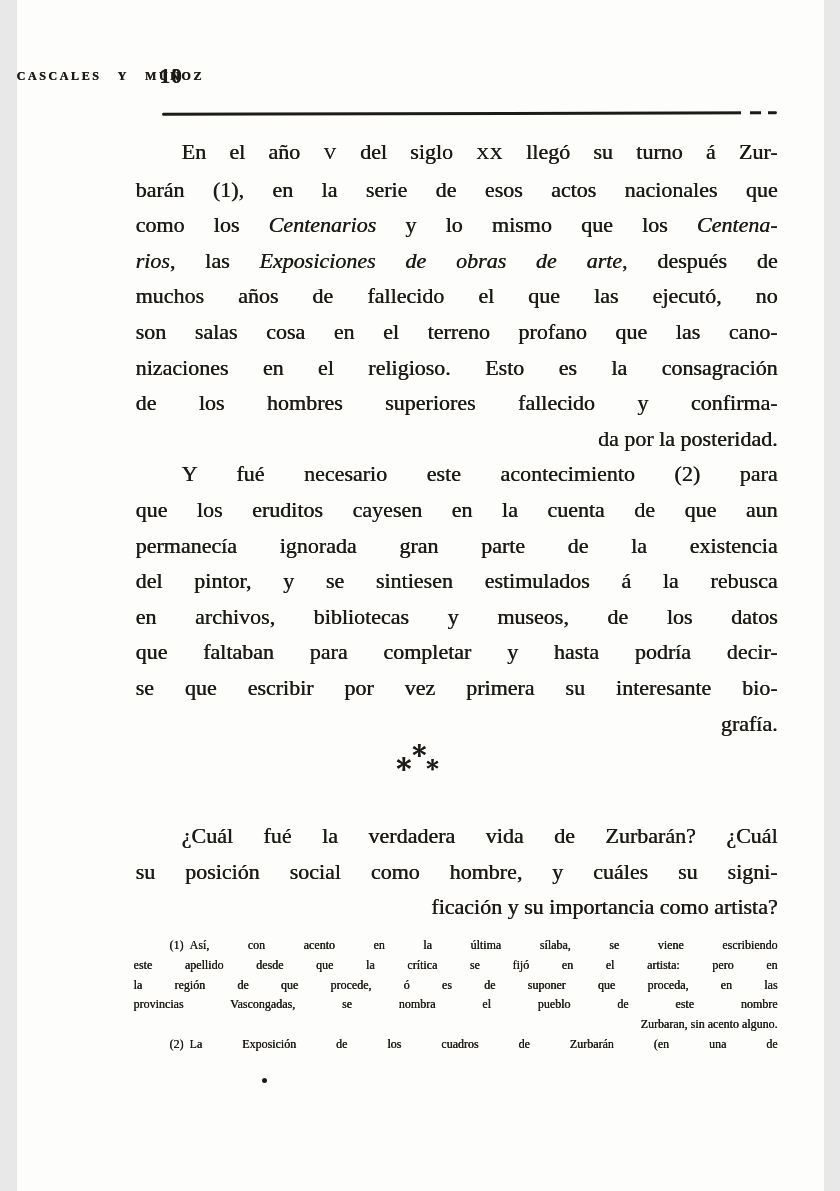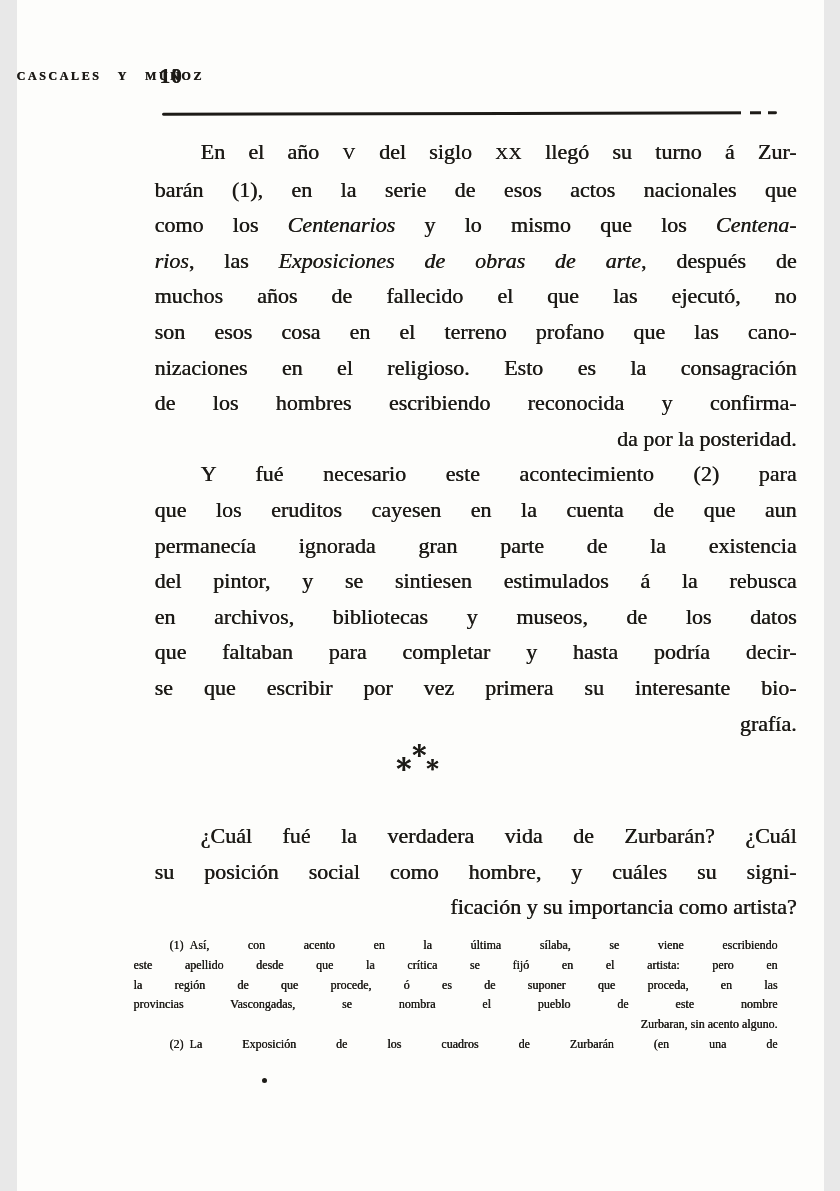--- a/index.html
+++ b/index.html
@@ -33,21 +33,21 @@
     background:linear-gradient(90deg,
       var(--ink) 0 94.2%,
       transparent 94.2% 95.6%,
       var(--ink) 95.6% 97.4%,
       transparent 97.4% 98.5%,
       var(--ink) 98.5% 100%);
     transform:rotate(-0.14deg);
   }
   .main-text{
     position:absolute;left:119px;width:642px;
-    font-size:22px;line-height:35.6px;margin-left:19px;
+    font-size:22px;line-height:35.6px;
   }
   #main-paragraphs{top:134px;}
   #question-paragraph{top:818px;}
   .footnotes{
     position:absolute;left:117px;width:644px;top:936px;
     font-size:12px;line-height:19.8px;
     text-shadow:0.35px 0 0 currentColor;
   }
   .line{text-align:right;}
   .line.j{text-align:justify;text-align-last:justify;text-justify:inter-word;}
@@ -77,23 +77,23 @@
 
   <div class="rule"></div>
 
   <div class="main-text" id="main-paragraphs">
     <div id="para1" class="para">
         <div class="line j ind"><span>En el año </span><span class="sc">V</span><span> del siglo </span><span class="sc">XX</span><span> llegó su turno á Zur-</span></div>
         <div class="line j"><span>barán (1), en la serie de esos actos nacionales que</span></div>
         <div class="line j"><span>como los </span><span class="it">Centenarios</span><span> y lo mismo que los </span><span class="it">Centena-</span></div>
         <div class="line j"><span class="it">rios</span><span>, las </span><span class="it">Exposiciones de obras de arte</span><span>, después de</span></div>
         <div class="line j"><span>muchos años de fallecido el que las ejecutó, no</span></div>
-        <div class="line j"><span>son esos cosa en el terreno profano que las cano-</span></div>
+        <div class="line j"><span>son salas cosa en el terreno profano que las cano-</span></div>
         <div class="line j"><span>nizaciones en el religioso. Esto es la consagración</span></div>
-        <div class="line j"><span>de los hombres escribiendo reconocida y confirma-</span></div>
+        <div class="line j"><span>de los hombres superiores fallecido y confirma-</span></div>
         <div class="line"><span>da por la posteridad.</span></div>
       </div>
     <div id="para2" class="para">
         <div class="line j ind"><span>Y fué necesario este acontecimiento (2) para</span></div>
         <div class="line j"><span>que los eruditos cayesen en la cuenta de que aun</span></div>
         <div class="line j"><span>permanecía ignorada gran parte de la existencia</span></div>
         <div class="line j"><span>del pintor, y se sintiesen estimulados á la rebusca</span></div>
         <div class="line j"><span>en archivos, bibliotecas y museos, de los datos</span></div>
         <div class="line j"><span>que faltaban para completar y hasta podría decir-</span></div>
         <div class="line j"><span>se que escribir por vez primera su interesante bio-</span></div>

